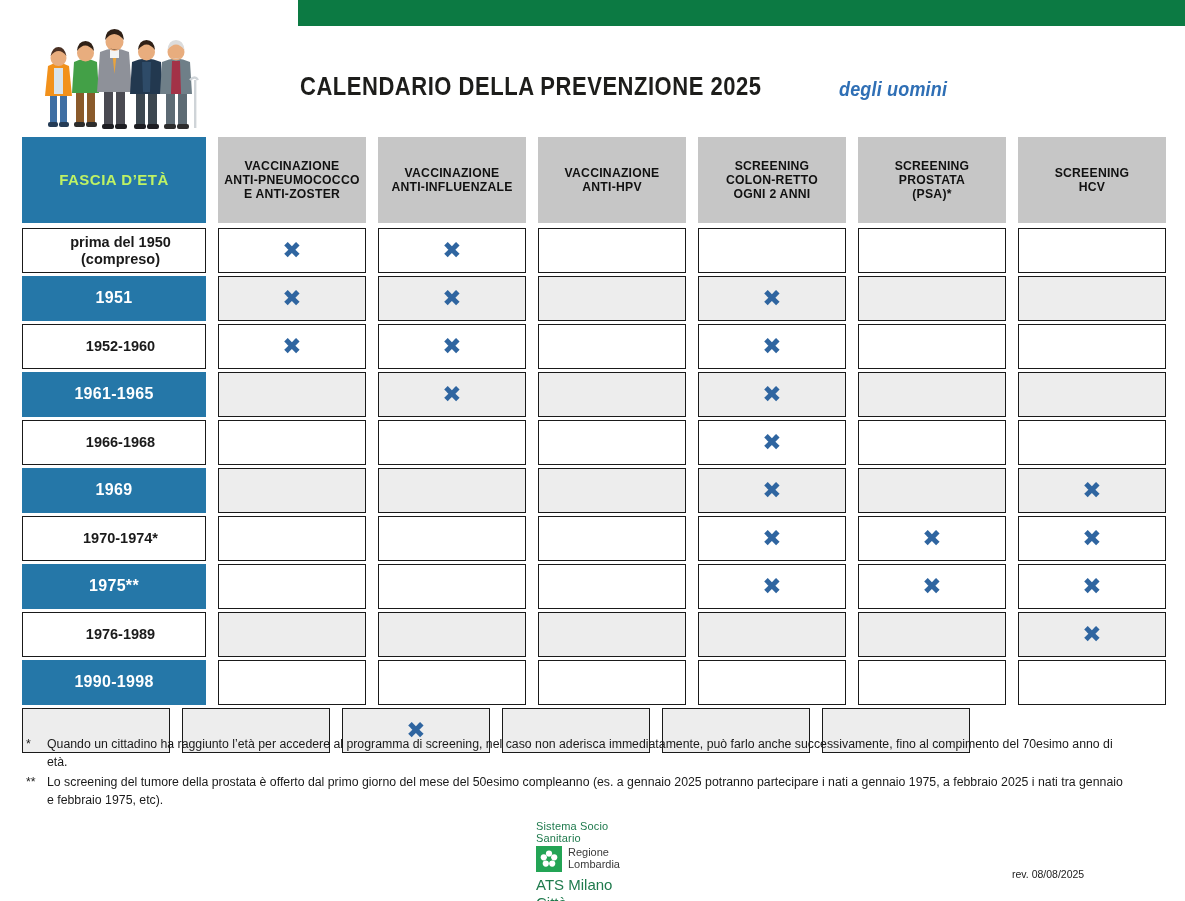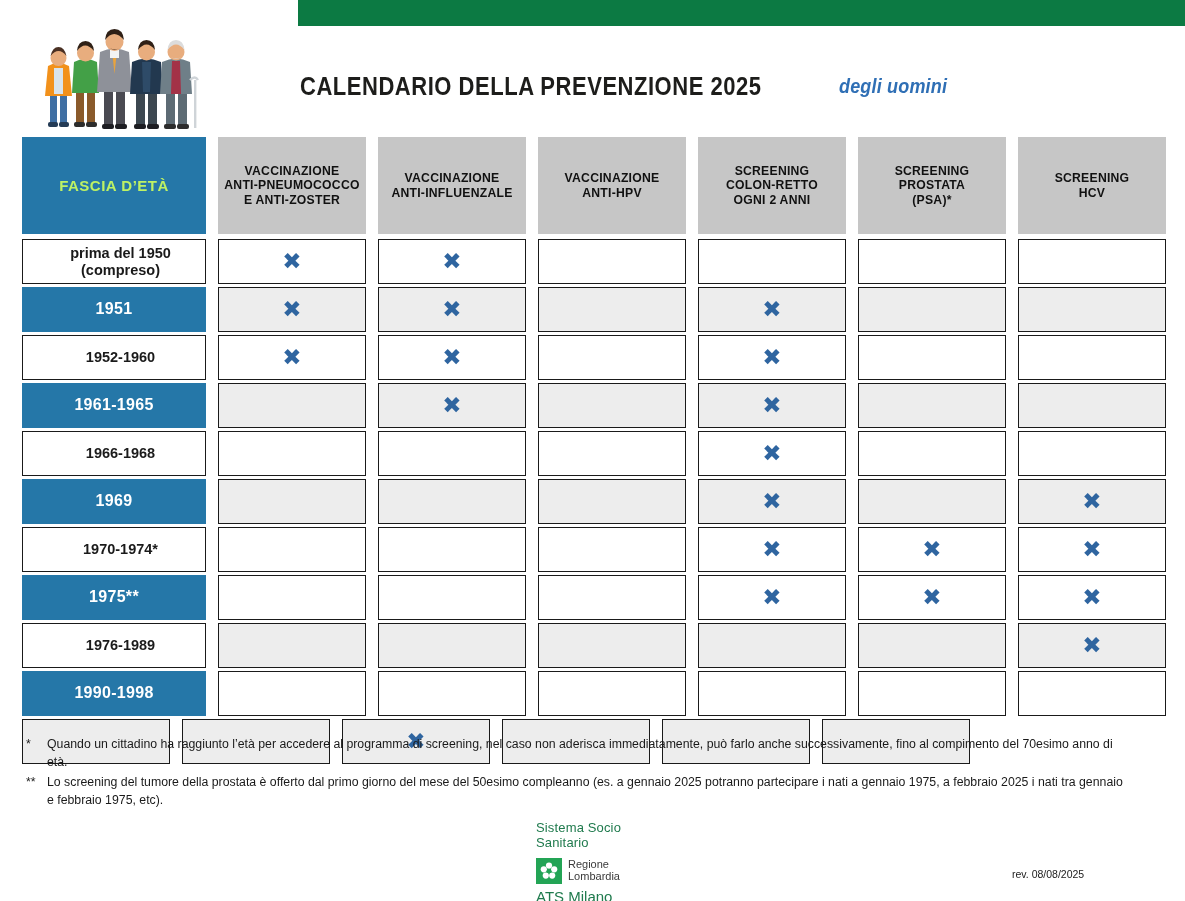--- a/index.html
+++ b/index.html
@@ -21,21 +21,21 @@
 
   
   .illustration{
     position:absolute;left:24px;top:22px;width:185px;height:112px;
   }
   .illustration svg{display:block;width:185px;height:112px;}
 
   
   .title-row{
     position:absolute;left:300px;top:72px;
-    display:flex;align-items:center;gap:14px;white-space:nowrap;
+    display:flex;align-items:flex-end;gap:14px;white-space:nowrap;
   }
   .title-main{
     font-family:"Liberation Sans Narrow","Liberation Sans",sans-serif;
     font-size:25px;font-weight:700;letter-spacing:.6px;
     color:#1d1d1b;transform:scaleX(.88);transform-origin:left bottom;
   }
   .title-sub{
     font-size:20px;font-weight:700;font-style:italic;
     color:#2f6fb5;letter-spacing:.2px;
     transform:scaleX(.9);transform-origin:left bottom;
@@ -56,21 +56,21 @@
     border:1.4px solid #1a1a1a;
     background:#ffffff;
     font-size:14.5px;font-weight:700;
     text-align:center;line-height:1.15;
   }
   .c-age{width:184px;flex:0 0 184px;}
   .c-dat{width:148px;flex:0 0 148px;}
 
   
   .hdr{
-    height:97px;border:none;
+    height:86px;border:none;
     background:#c6c6c6;
     font-size:12.2px;font-weight:700;letter-spacing:.25px;
     color:#111;
   }
   .hdr.age-hdr{
     background:#2577a8;color:#bef264;font-size:15px;letter-spacing:.5px;
   }
 
   
   .age-white{background:#ffffff;color:#1a1a1a;padding-left:13px;}
@@ -92,21 +92,21 @@
     font-size:12.3px;line-height:1.5;color:#1a1a1a;
   }
   .note{display:flex;gap:7px;margin-bottom:1px;}
   .note-mark{flex:0 0 14px;font-weight:400;}
   .note-text{flex:1;}
 
   
   .logo{
     position:absolute;left:536px;top:820px;width:120px;
   }
-  .logo-top{font-size:13px;color:#1f7a4d;letter-spacing:.15px;margin-bottom:8px;font-weight:400;}
+  .logo-top{font-size:11px;color:#1f7a4d;letter-spacing:.15px;margin-bottom:2px;font-weight:400;}
   .logo-mid{display:flex;align-items:center;gap:6px;}
   .logo-square{
     width:26px;height:26px;background:#23a455;flex:0 0 26px;
     display:flex;align-items:center;justify-content:center;
   }
   .logo-name{font-size:11px;line-height:1.08;color:#3a3a3a;font-weight:400;}
   .logo-bottom{font-size:15px;line-height:1.2;color:#1f7a4d;margin-top:4px;}
 
   .rev{
     position:absolute;left:1012px;top:868px;

